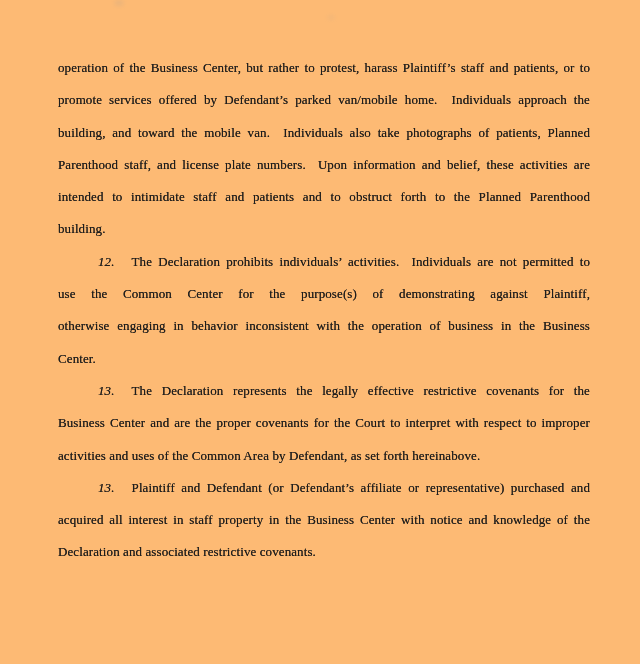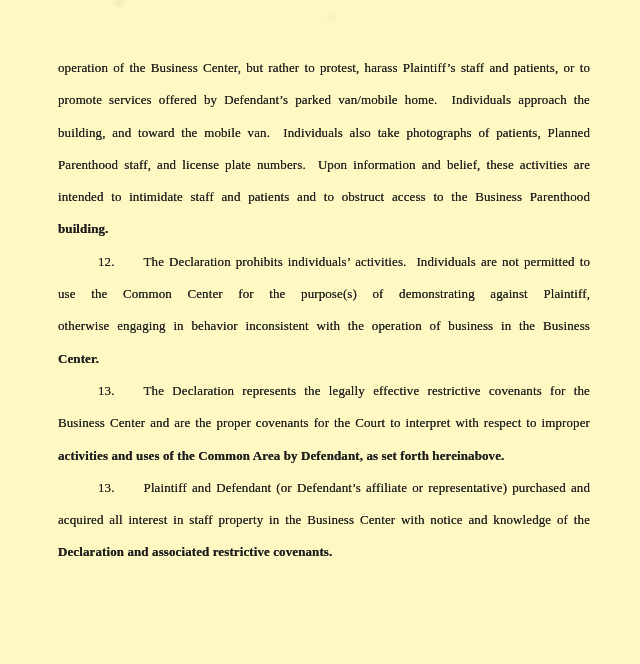--- a/index.html
+++ b/index.html
@@ -10,21 +10,21 @@
   body {
     width: 640px;
     height: 664px;
     position: relative;
     overflow: hidden;
     font-family: "Liberation Serif", "DejaVu Serif", serif;
   }
   .scan-page {
     position: absolute;
     inset: 0;
-    background: #fef9c3;
+    background: #fdba74;
   }
   .doc {
     position: absolute;
     left: 58px;
     top: 52px;
     width: 532px;
     color: #1e1e1e;
     font-size: 13px;
     letter-spacing: 0.1px;
     text-shadow: 0 0 0.55px rgba(10,10,10,0.75);
@@ -36,29 +36,29 @@
   }
   
   .j {
     text-align: justify;
     text-align-last: justify;
   }
   
   .last {
     text-align: left;
     text-align-last: left;
-    font-weight: bold;
   }
   
   .indent {
     padding-left: 40px;
     width: 492px;
   }
   .pnum {
-    margin-right: 29px;
+    margin-right: 17px;
+    font-style: italic;
   }
   .artifact {
     position: absolute;
     border-radius: 50%;
     background: #9a9a9a;
     filter: blur(2px);
   }
   .artifact-1 { left: 114px; top: 0px; width: 10px; height: 6px; opacity: 0.18; }
   .artifact-2 { left: 327px; top: 15px; width: 8px; height: 5px; opacity: 0.10; }
 </style>
@@ -69,21 +69,21 @@
 
   <div class="artifact artifact-1"></div>
   <div class="artifact artifact-2"></div>
 
   <div class="doc">
 
     <div class="line j">operation of the Business Center, but rather to protest, harass Plaintiff’s staff and patients, or to</div>
     <div class="line j">promote services offered by Defendant’s parked van/mobile home.&nbsp; Individuals approach the</div>
     <div class="line j">building, and toward the mobile van.&nbsp; Individuals also take photographs of patients, Planned</div>
     <div class="line j">Parenthood staff, and license plate numbers.&nbsp; Upon information and belief, these activities are</div>
-    <div class="line j">intended to intimidate staff and patients and to obstruct access to the Business Parenthood</div>
+    <div class="line j">intended to intimidate staff and patients and to obstruct forth to the Planned Parenthood</div>
     <div class="line last">building.</div>
 
     <div class="line j indent"><span class="pnum">12.</span><span>The Declaration prohibits individuals’ activities.&nbsp; Individuals are not permitted to</span></div>
     <div class="line j">use the Common Center for the purpose(s) of demonstrating against Plaintiff,</div>
     <div class="line j">otherwise engaging in behavior inconsistent with the operation of business in the Business</div>
     <div class="line last">Center.</div>
 
     <div class="line j indent"><span class="pnum">13.</span><span>The Declaration represents the legally effective restrictive covenants for the</span></div>
     <div class="line j">Business Center and are the proper covenants for the Court to interpret with respect to improper</div>
     <div class="line last">activities and uses of the Common Area by Defendant, as set forth hereinabove.</div>

